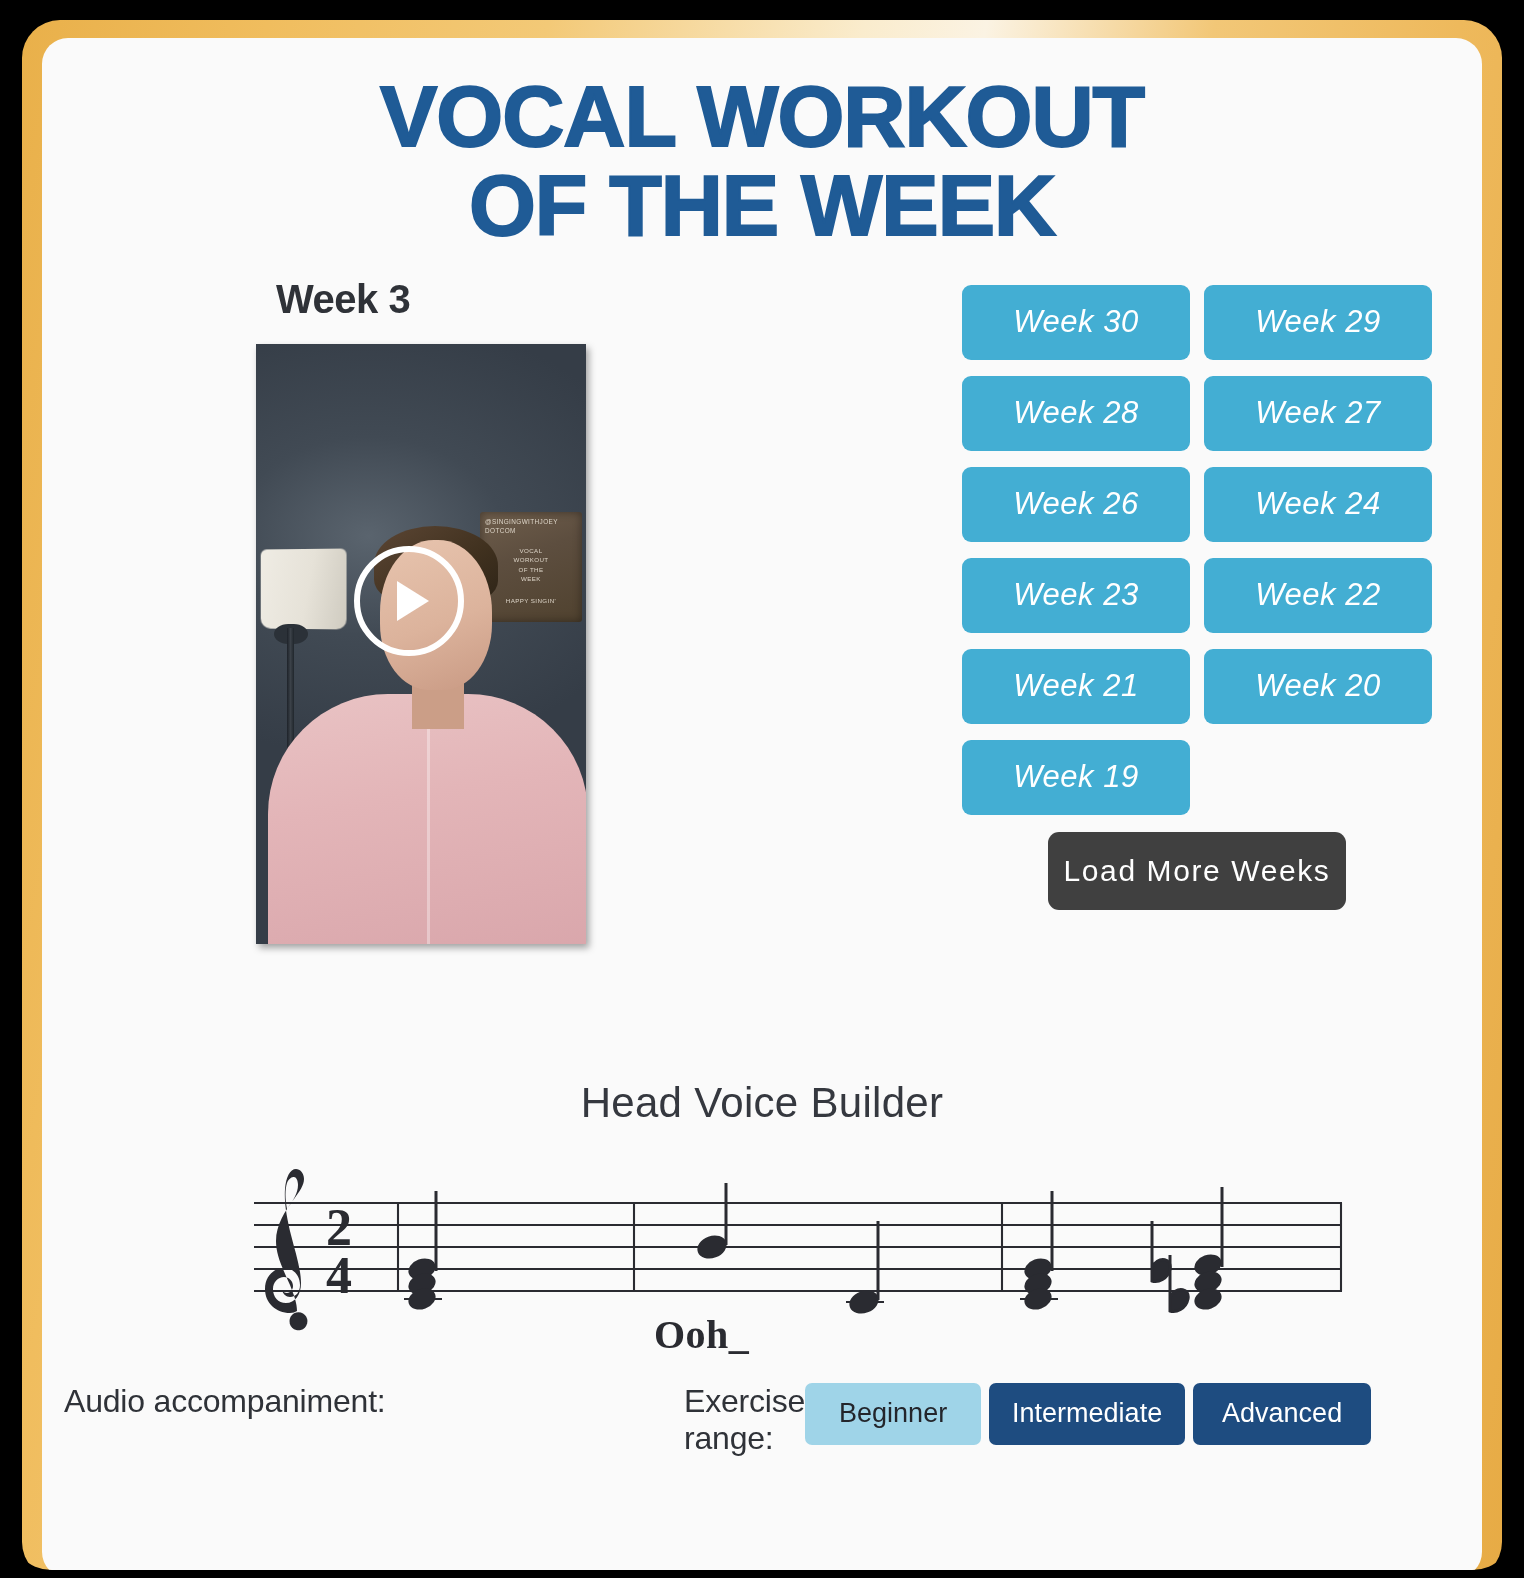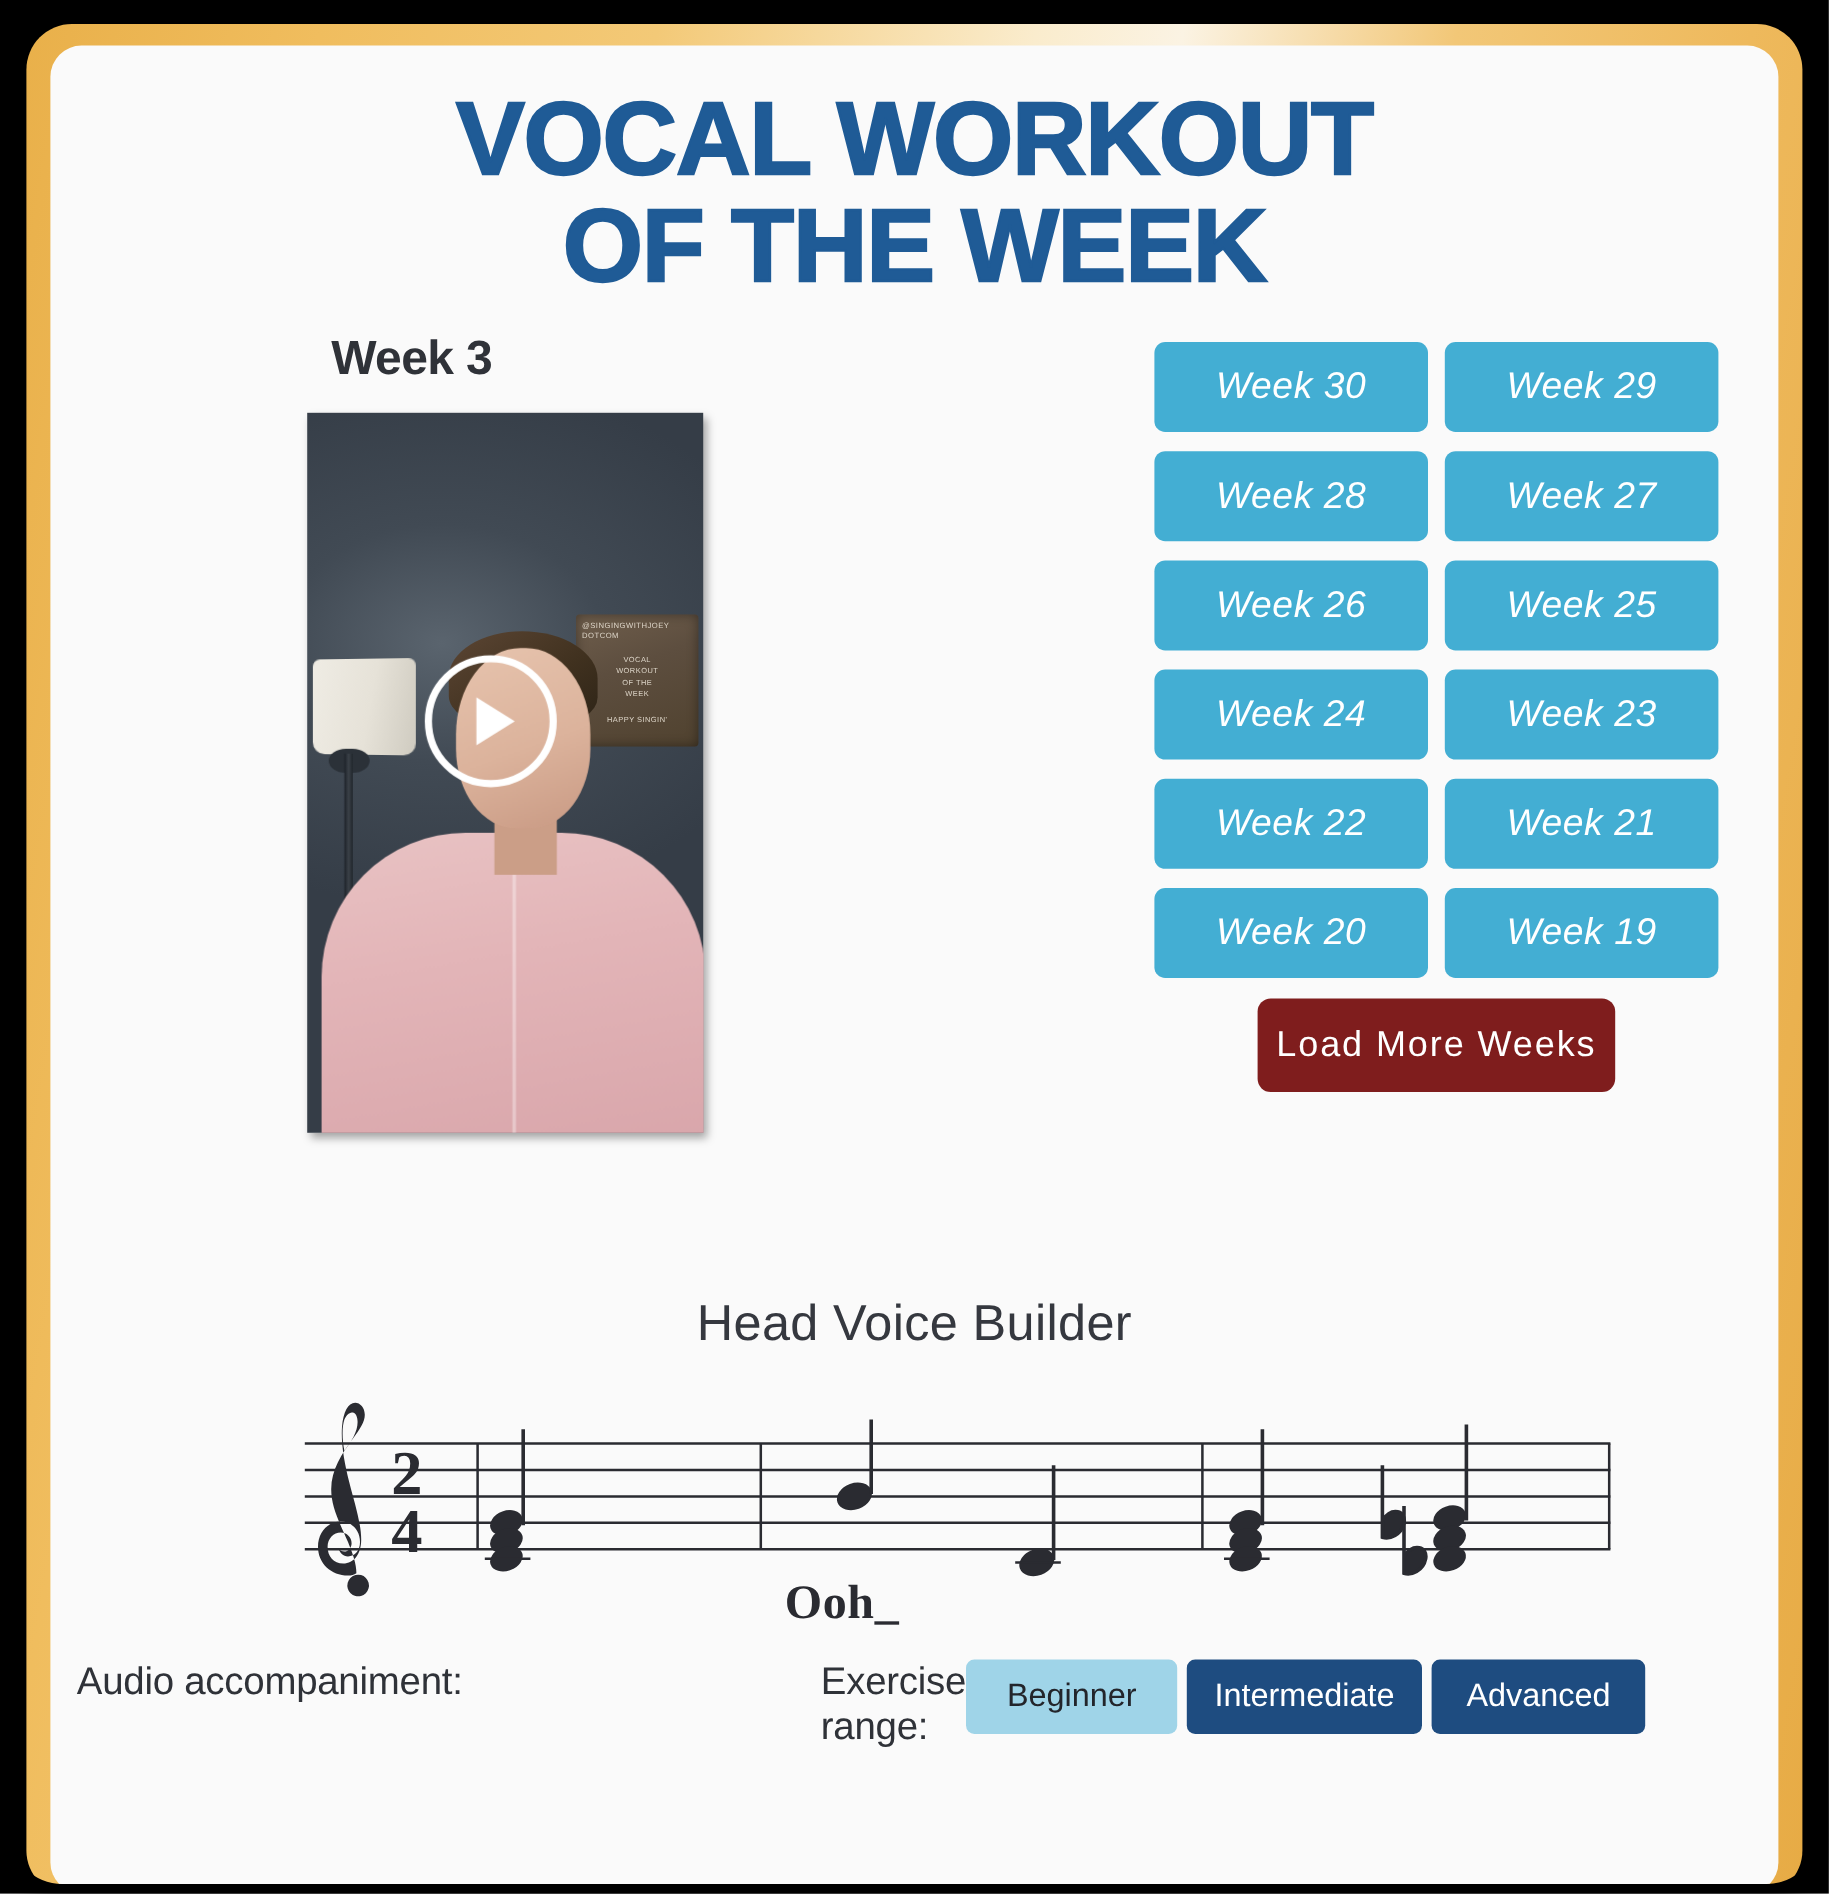--- a/index.html
+++ b/index.html
@@ -164,21 +164,21 @@
     font-weight:300;
     font-size:31px;
     letter-spacing:.5px;
     cursor:pointer;
     display:flex;align-items:center;justify-content:center;font-style:italic;
   }
   .loadmore-wrap{display:flex;justify-content:center;margin-top:17px;}
   .loadmore{
     height:78px; padding:0 16px;
     border:none;border-radius:11px;
-    background:#7f1d1d;color:#fff;
+    background:#404040;color:#fff;
     font-family:"Liberation Sans", sans-serif;
     font-weight:300;font-size:30px;letter-spacing:1.6px;
     cursor:pointer;
   }
 
   
   .exercise-title{
     text-align:center;
     margin-top:112px;
     color:#35383f;
@@ -263,21 +263,20 @@
         </div>
       </div>
 
       <div class="weeks-col">
         <div class="weeks-grid">
           <button class="week-btn">Week 30</button>
           <button class="week-btn">Week 29</button>
           <button class="week-btn">Week 28</button>
           <button class="week-btn">Week 27</button>
           <button class="week-btn">Week 26</button>
-          <button class="week-btn">Week 25</button>
           <button class="week-btn">Week 24</button>
           <button class="week-btn">Week 23</button>
           <button class="week-btn">Week 22</button>
           <button class="week-btn">Week 21</button>
           <button class="week-btn">Week 20</button>
           <button class="week-btn">Week 19</button>
         </div>
         <div class="loadmore-wrap">
           <button class="loadmore">Load More Weeks</button>
         </div>

